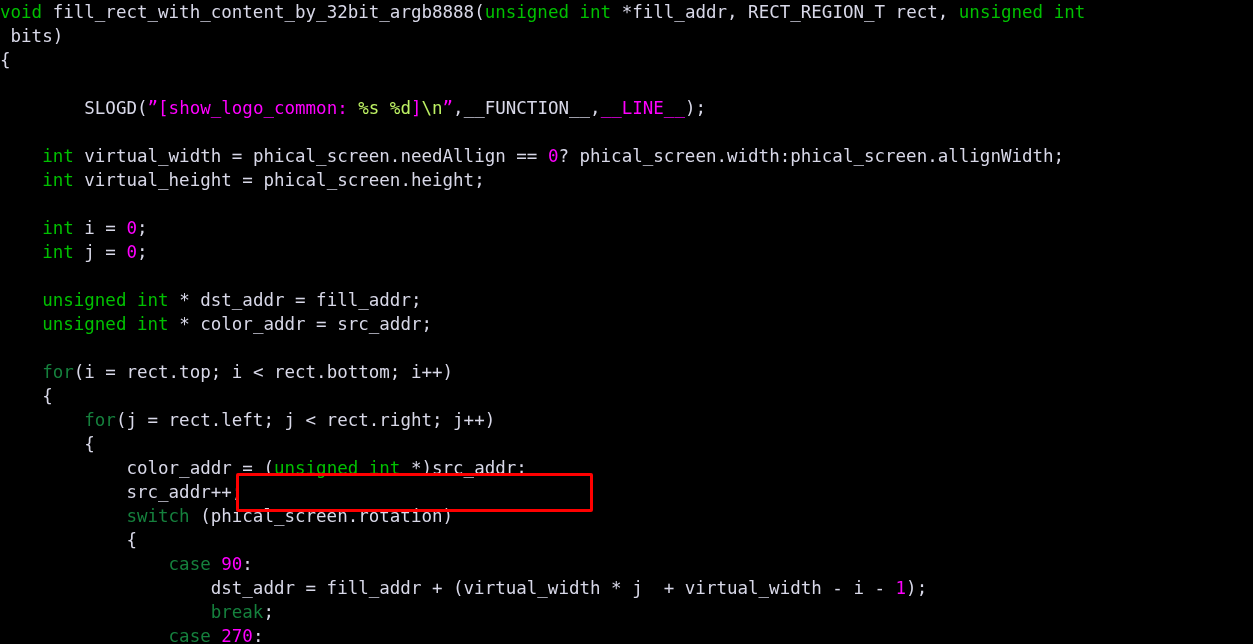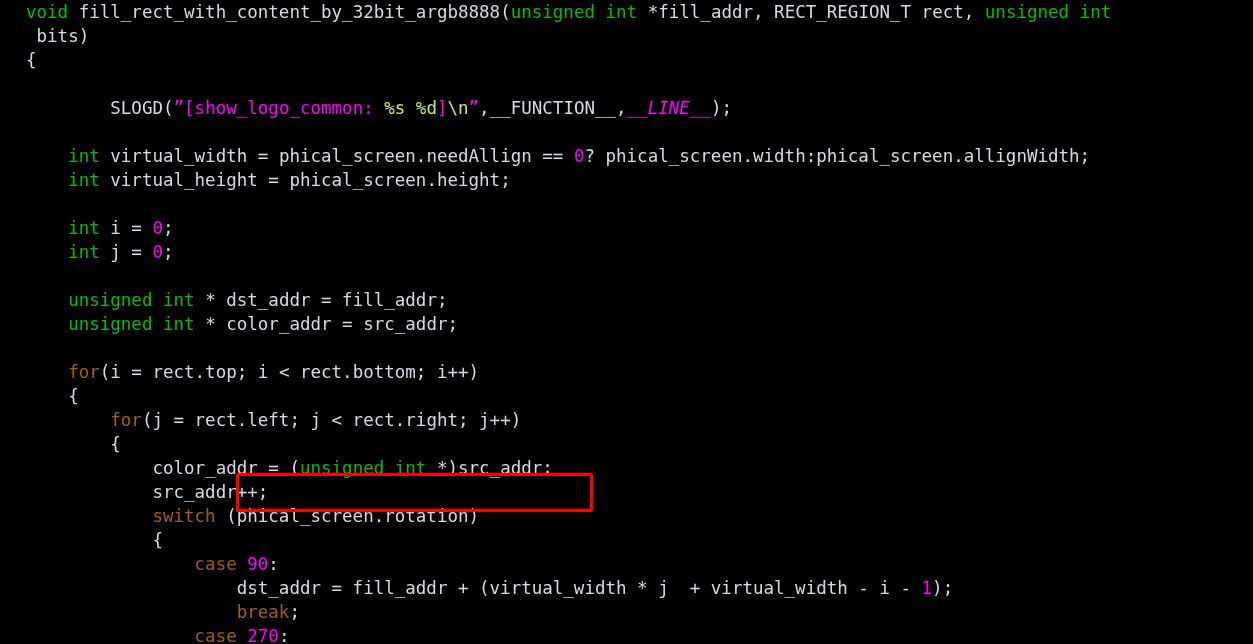--- a/index.html
+++ b/index.html
@@ -30,29 +30,28 @@
     font-size: 17.5px;
     line-height: 24px;
     white-space: pre;
     color: #d8d8e8;
     letter-spacing: 0px;
   }
   .ln {
     display: block;
     height: 24px;
     white-space: pre;
-    margin-left: 26px;
   }
   
   .kw      { color: #00c000; }   
-  .ctl     { color: #a16207; }   
+  .ctl     { color: #15803d; }   
   .num     { color: #ff00ff; }   
   .str     { color: #ff00ff; }   
   .esc     { color: #bef264; }   
-  .macro   { color: #ff00ff; font-style: italic; }   
+  .macro   { color: #ff00ff; }   
   .plain   { color: #d8d8e8; }
   .punct   { color: #d8d8e8; }
 
   
   #annotation-box {
     position: absolute;
     left: 236px;
     top: 473px;
     width: 357px;
     height: 39px;

